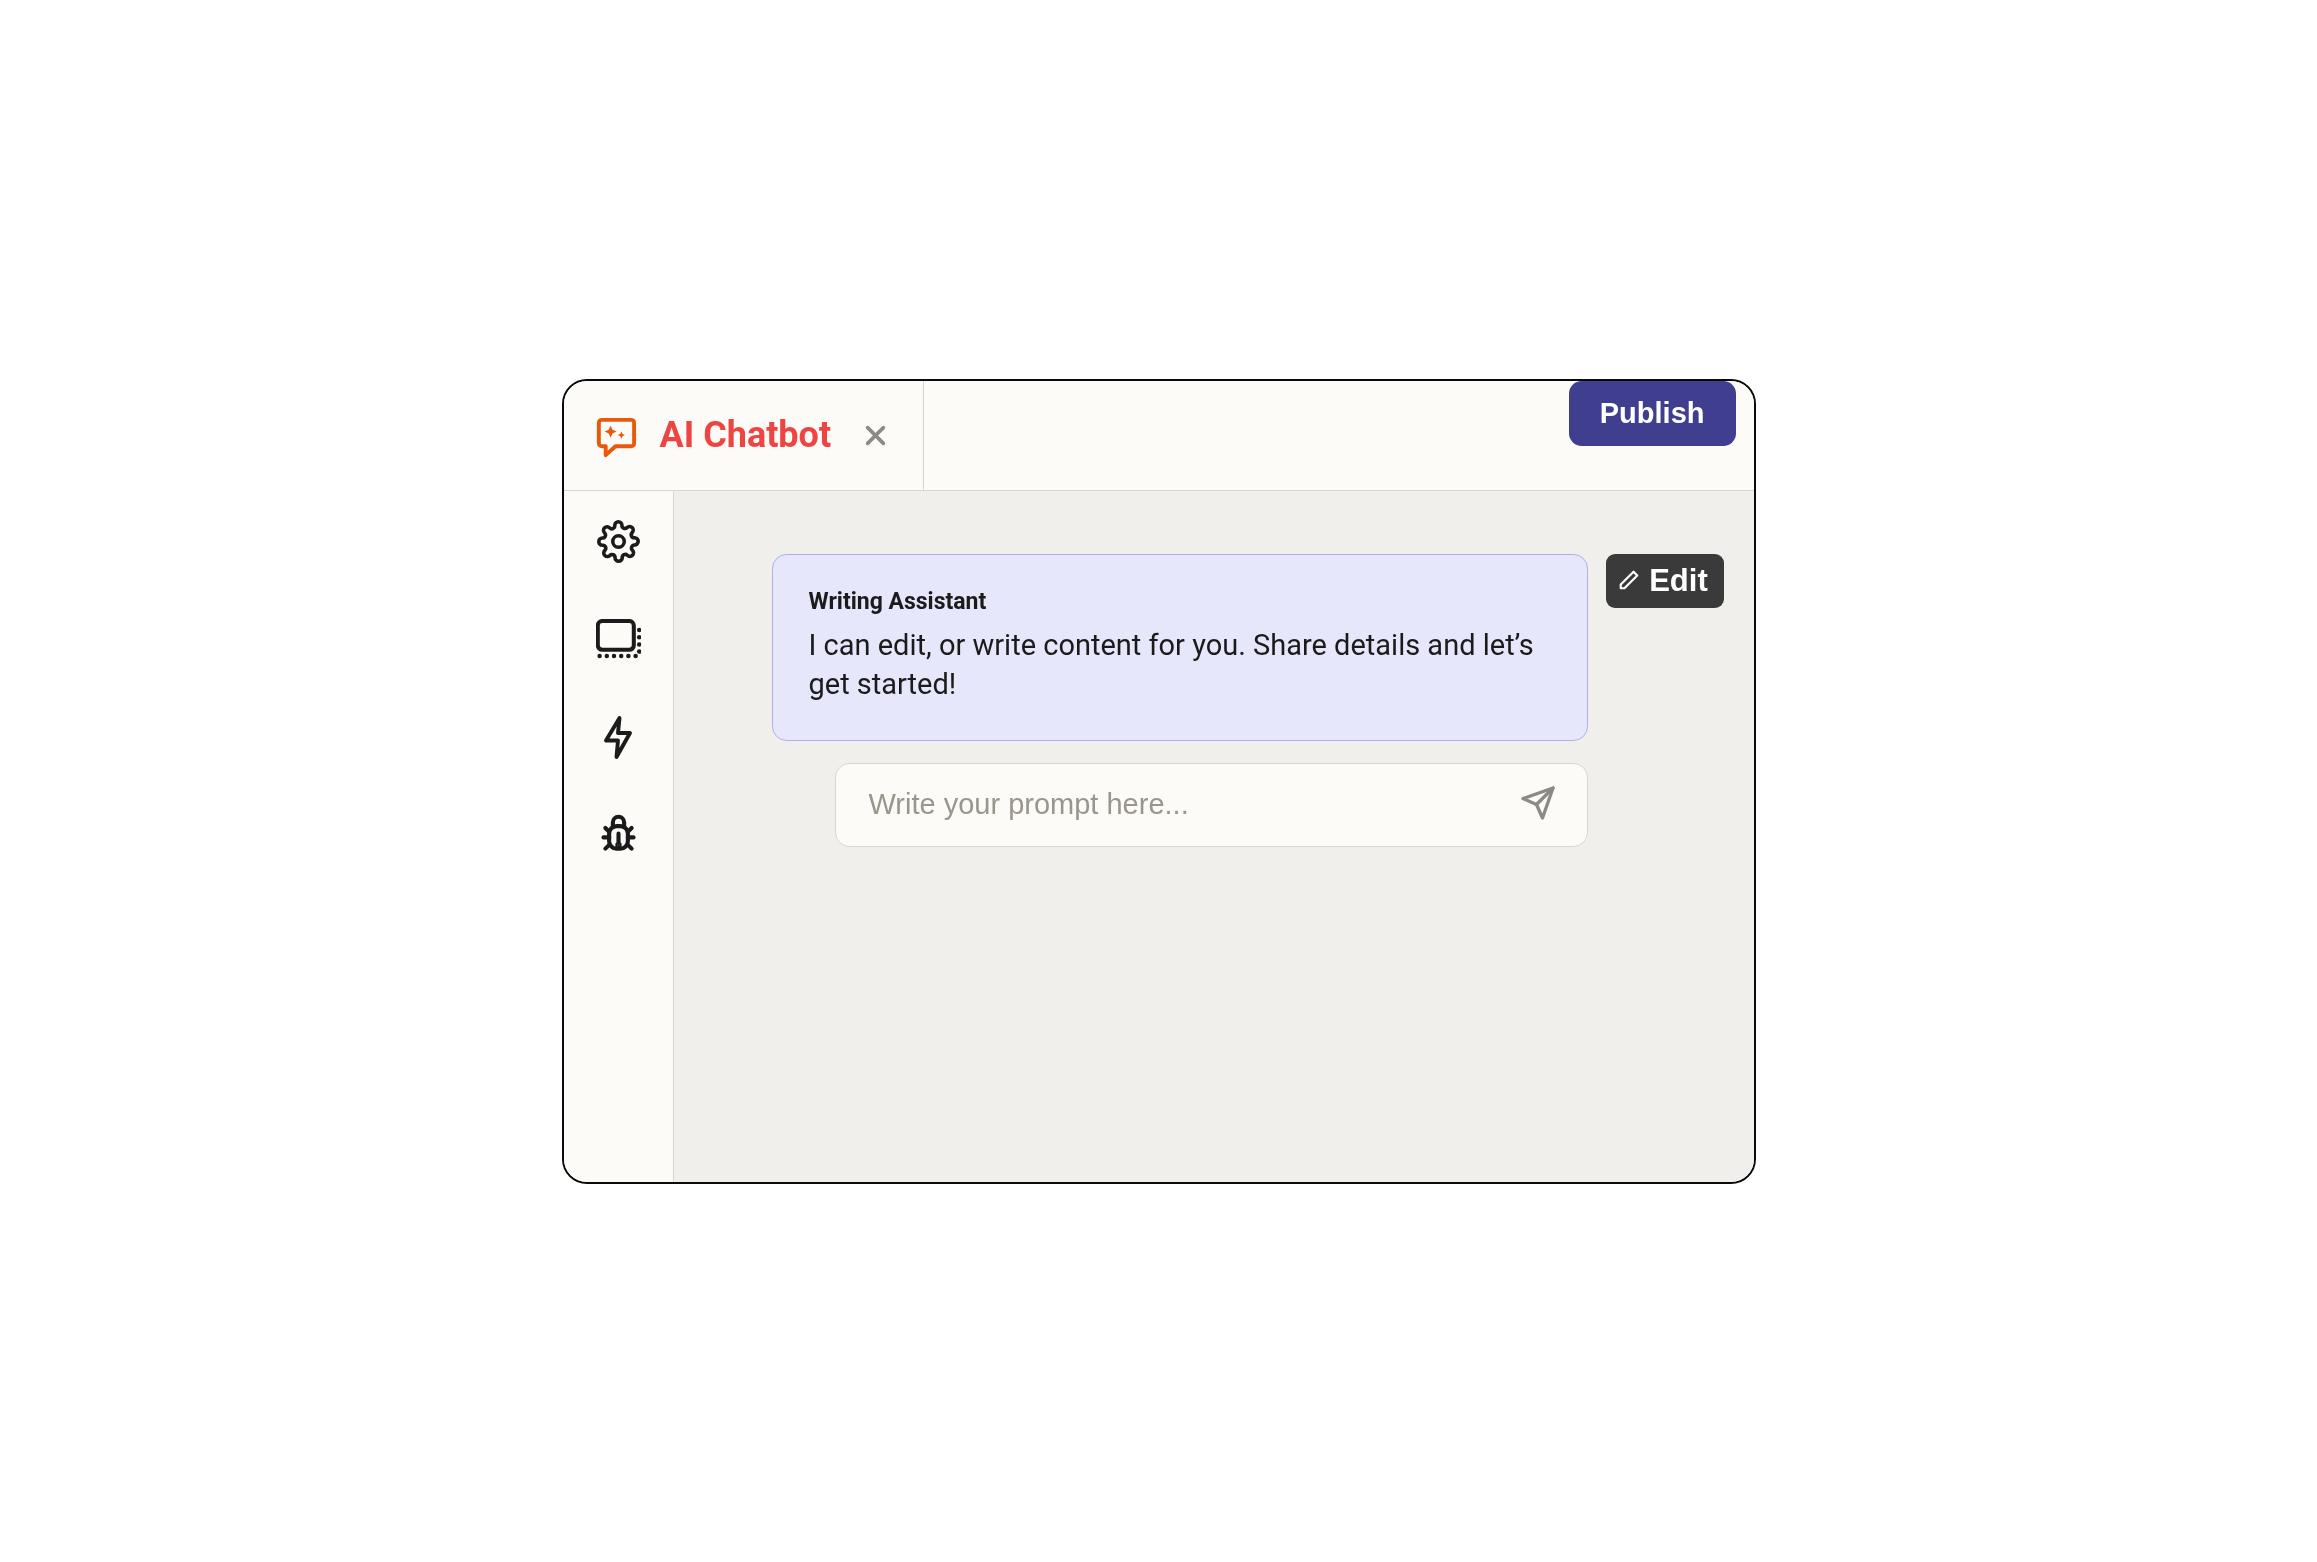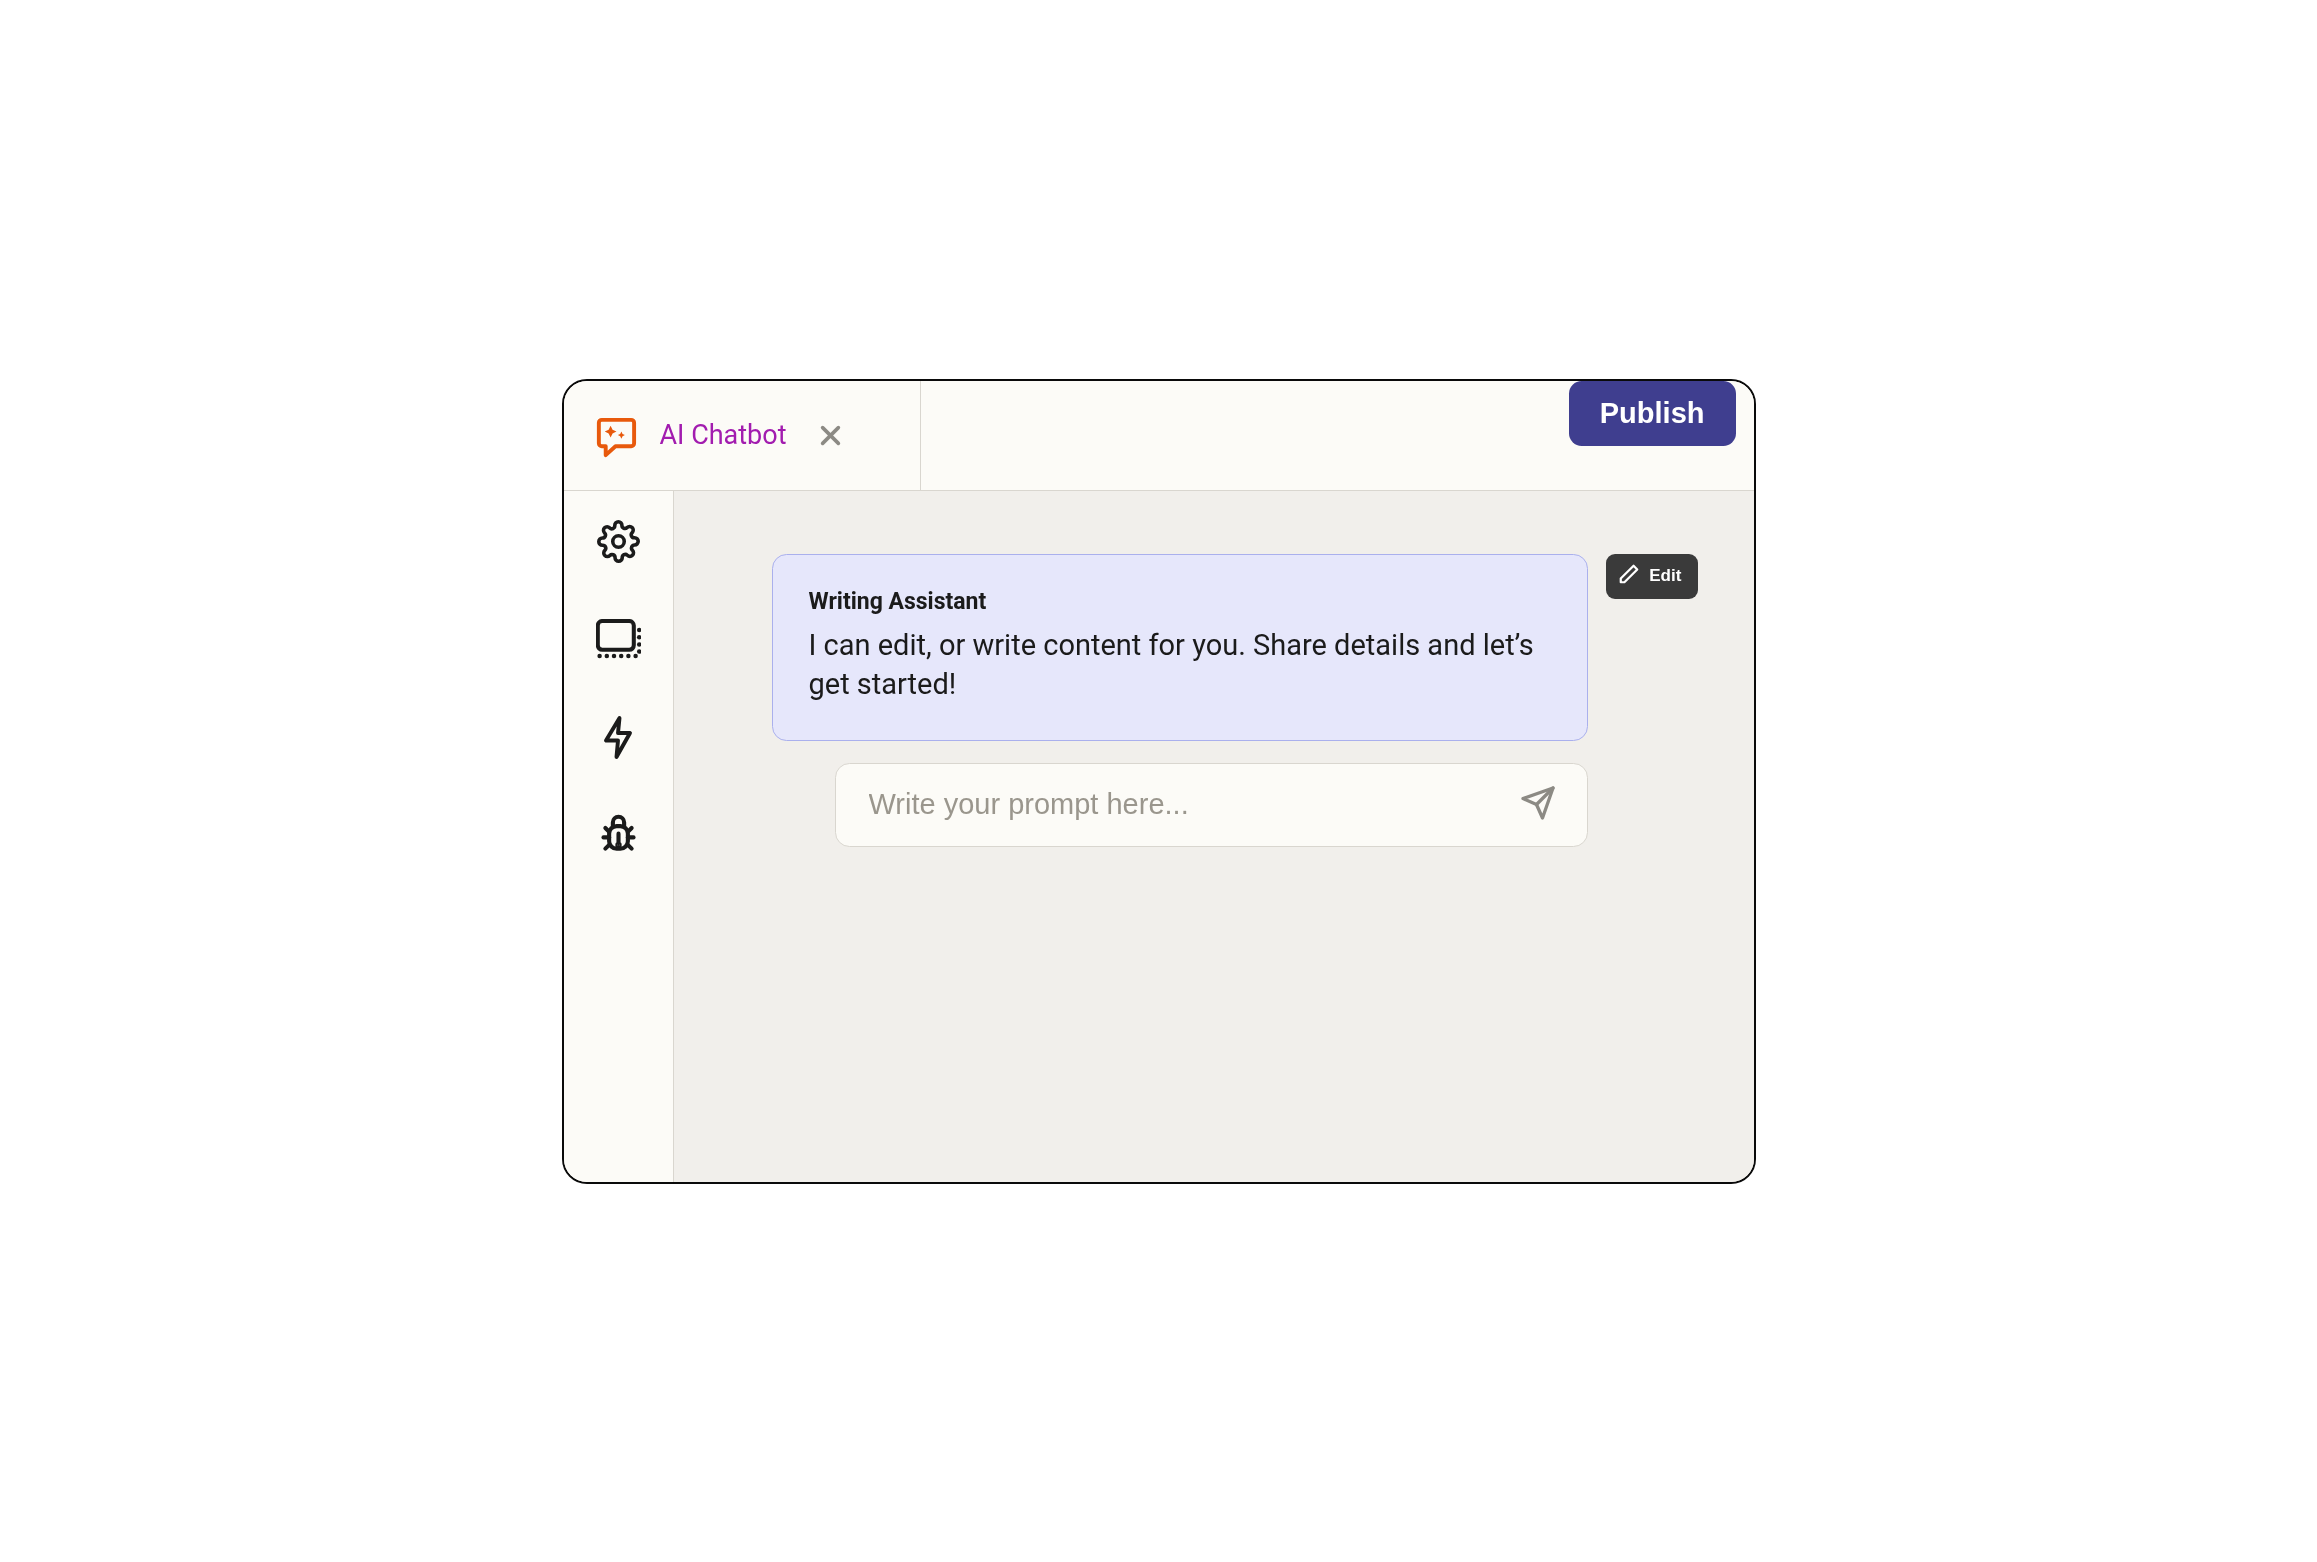--- a/index.html
+++ b/index.html
@@ -40,23 +40,23 @@
     min-width: 357px;
   }
   .logo-box {
     width: 49px;
     height: 49px;
     display: flex;
     align-items: center;
     justify-content: center;
   }
   .app-title {
-    font-size: 27px;
-    font-weight: 400;
-    color: #a21caf;
+    font-size: 36px;
+    font-weight: 700;
+    color: #ef4444;
     white-space: nowrap;
   }
   .close-x {
     width: 38px;
     height: 38px;
     display: flex;
     align-items: center;
     justify-content: center;
     color: #8c8a84;
     cursor: pointer;
@@ -131,21 +131,21 @@
   }
   .edit-btn {
     position: absolute;
     top: 63px;
     left: 932px;
     background: #3a3a3a;
     color: #ffffff;
     border: none;
     border-radius: 9px;
     padding: 9px 16.3px 9px 12.7px;
-    font-size: 17px;
+    font-size: 31px;
     font-weight: 600;
     display: inline-flex;
     align-items: center;
     gap: 9px;
     cursor: pointer;
   }
   .prompt-wrap {
     width: 753px;
     margin-left: 63px;
     margin-top: 22px;

